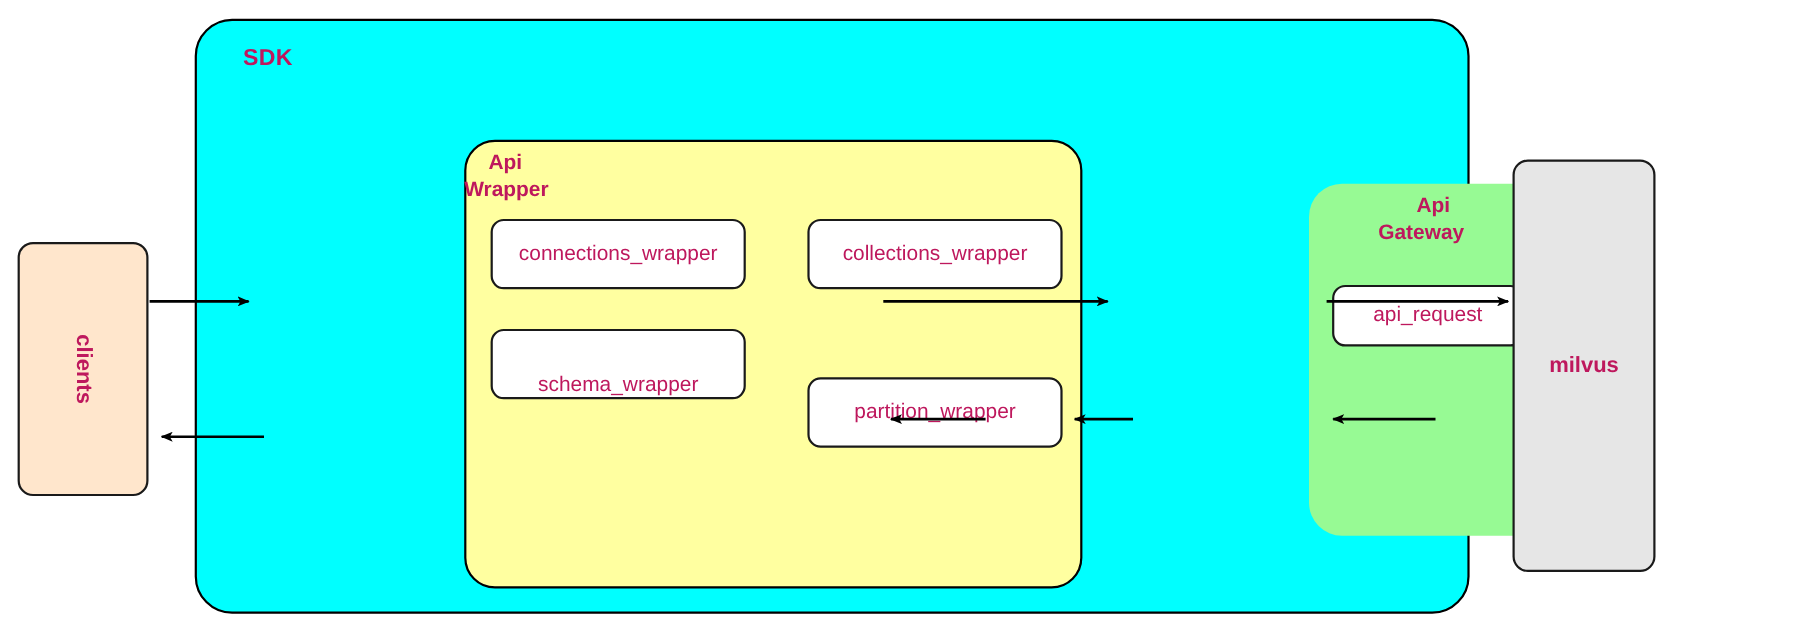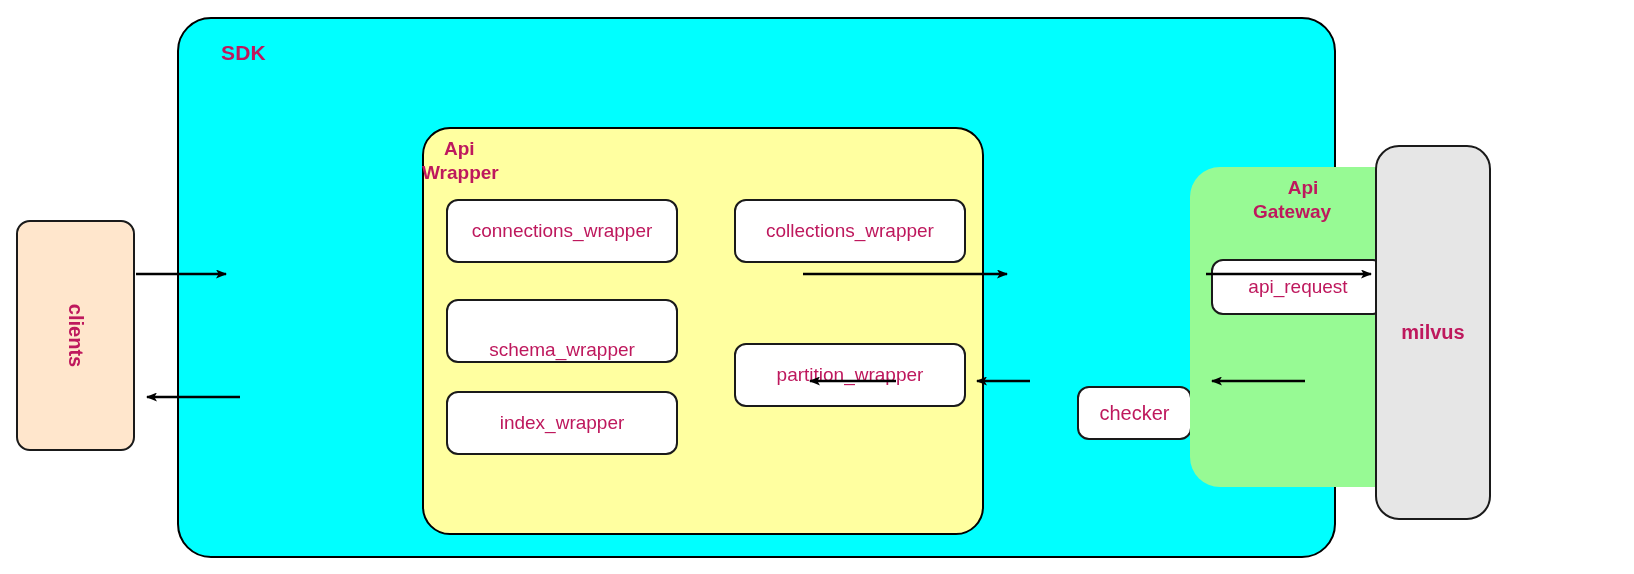--- a/index.html
+++ b/index.html
@@ -116,25 +116,25 @@
     font-size: 20px;
     font-weight: bold;
     transform: rotate(90deg);
     white-space: nowrap;
   }
 
   
   #milvus-box {
     left: 1375px;
     top: 145px;
-    width: 116px;
+    width: 130px;
     height: 375px;
     background: #e6e6e6;
     border: 2px solid #1a1a1a;
-    border-radius: 24px;
+    border-radius: 14px;
     font-size: 20px;
     font-weight: bold;
   }
 
   
   #checker-box {
     left: 898px;
     top: 367px;
     width: 115px;
     height: 54px;
@@ -177,28 +177,22 @@
       </div>
       <div class="box module-box" style="left:22px; top:70px; width:232px; height:64px;">
         <span>connections_wrapper</span>
       </div>
       <div class="box module-box" style="left:22px; top:170px; width:232px; height:64px;align-items:flex-end;">
         <span>schema_wrapper</span>
       </div>
       <div class="box module-box" style="left:310px; top:166px; width:232px; height:64px;margin-top:48px;">
         <span>partition_wrapper</span>
       </div>
-      <div class="box module-box" style="left:22px; top:262px; width:232px; height:64px;">
-        <span>index_wrapper</span>
-      </div>
     </div>
 
-    <div class="box" id="checker-box">
-      <span>checker</span>
-    </div>
 
     <div class="box" id="api-gateway-container">
       <div id="api-gateway-label">
         <span>Api</span>
         <span class="l2">Gateway</span>
       </div>
 
       <div class="box module-box" style="left:21px; top:92px; width:174px; height:56px;">
         <span>api_request</span>
       </div>

